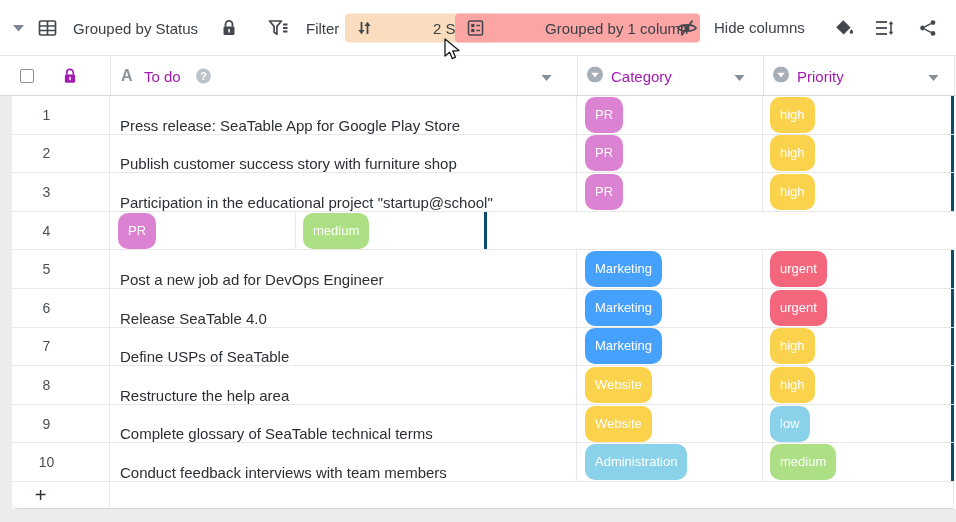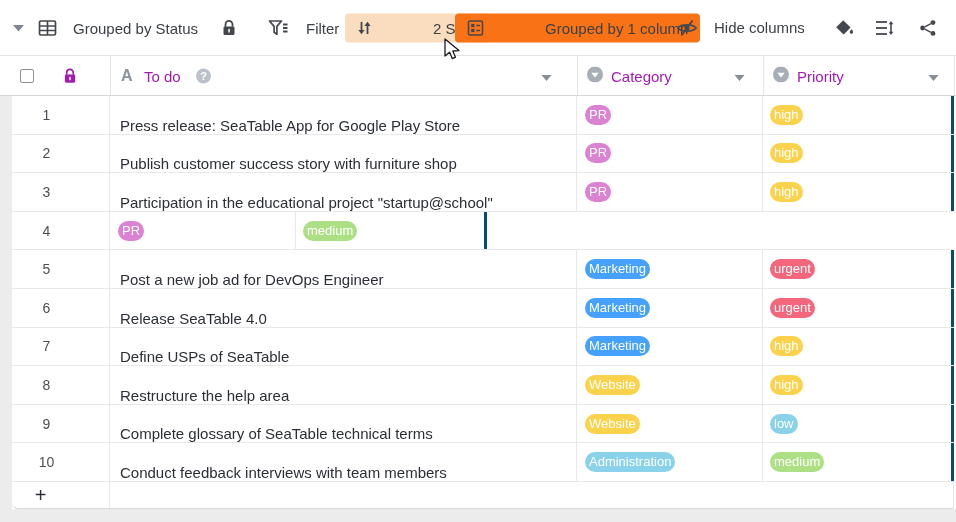--- a/index.html
+++ b/index.html
@@ -30,21 +30,21 @@
   .gutter { position:absolute; left:0; top:96px; width:12px; height:426px; background:#ececec; }
   .bottom-strip { position:absolute; left:0; top:509px; width:956px; height:13px; background:#ececec; }
   .grid-body { position:absolute; top:96px; left:12px; width:942px; }
   .row { height:38.6px; display:flex; background:#fff; border-bottom:1px solid #e8e8e8; }
   .cell-num { width:98px; padding-right:28px; display:flex; align-items:center; justify-content:center;
     border-right:1px solid #e8e8e8; color:#4a4e54; font-size:14px; }
   .cell-todo { width:467px; padding-left:10px; display:flex; align-items:flex-end;
     border-right:1px solid #e8e8e8; color:#2b2f36; white-space:nowrap; overflow:hidden; }
   .cell-cat { width:186px; padding-left:8px; display:flex; align-items:center; border-right:1px solid #e8e8e8; }
   .cell-pri { width:191px; padding-left:7px; display:flex; align-items:center; border-right:3px solid #0c4a6e; }
-  .pill { height:20px; border-radius:10px; padding:0 4px; display:inline-flex; align-items:center;
+  .pill { height:36px; border-radius:10px; padding:0 10px; display:inline-flex; align-items:center;
     color:#fff; font-size:13px; line-height:20px; }
   
   .add-row { position:absolute; top:482px; left:12px; width:942px; height:27px; background:#fff;
     border-bottom:1px solid #d9d9d9; border-right:1px solid #e8e8e8;
     border-bottom-left-radius:6px; display:flex; }
   .add-cell { width:98px; padding-right:40px; display:flex; align-items:center; justify-content:center;
     border-right:1px solid #e8e8e8; font-size:20px; color:#2b2f36; }
   
   .cursor { position:absolute; left:444px; top:38px; z-index:50; }
 </style>
@@ -96,21 +96,21 @@
       <svg width="15" height="15" viewBox="0 0 15 15">
         <line x1="4.5" y1="1.5" x2="4.5" y2="11" stroke="currentColor" stroke-width="1.8"></line>
         <path d="M1.4 9.5 L4.5 13.7 L7.6 9.5 Z" fill="currentColor"></path>
         <line x1="10.5" y1="4" x2="10.5" y2="13.5" stroke="currentColor" stroke-width="1.8"></line>
         <path d="M7.4 5.5 L10.5 1.3 L13.6 5.5 Z" fill="currentColor"></path>
       </svg>
     </span>
     <span class="lbl">2 Sorts</span>
   </span>
 
-  <span class="tb tb-btn" style="left: 455px; background-color: #f97316;">
+  <span class="tb tb-btn" style="left: 455px; background-color: #fca5a5;">
     <span class="tb-icon">
       <svg width="17" height="17" viewBox="0 0 17 17" fill="none" stroke="currentColor" stroke-width="1.6">
         <rect x="1.5" y="1.5" width="14" height="14" rx="1.5"></rect>
         <rect x="4.2" y="4.4" width="3.2" height="3.2" fill="currentColor" stroke="none"></rect>
         <line x1="9.3" y1="6" x2="13" y2="6"></line>
         <rect x="4.2" y="9.4" width="3.2" height="3.2" fill="currentColor" stroke="none"></rect>
         <line x1="9.3" y1="11" x2="13" y2="11"></line>
       </svg>
     </span>
     <span class="lbl">Grouped by 1 column</span>

